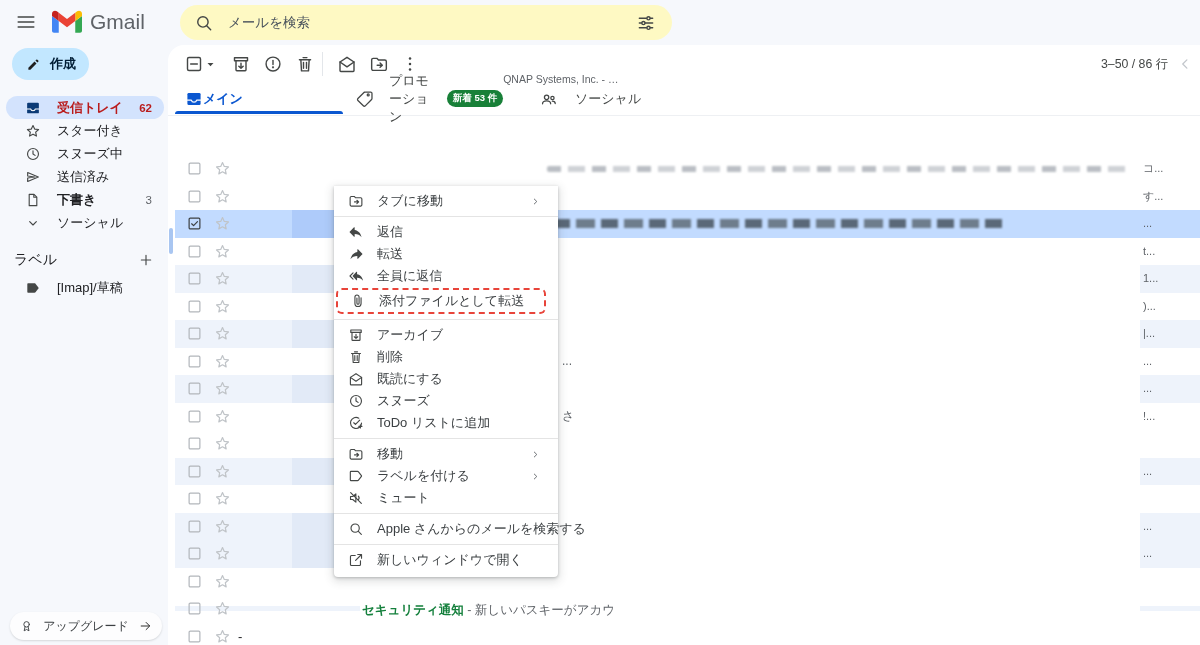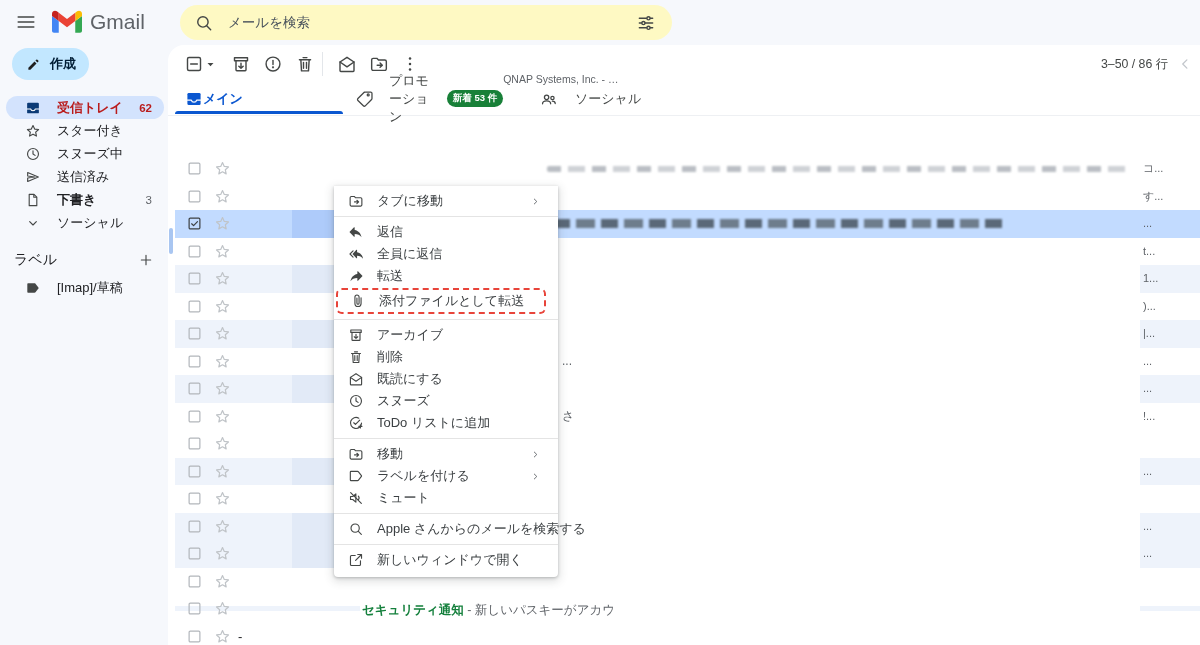--- a/index.html
+++ b/index.html
@@ -227,20 +227,34 @@
       <div class="nav-item">
     <span class="ic">
           <svg viewBox="0 0 24 24" fill="none" stroke="currentColor" stroke-width="1.7" stroke-linecap="round" stroke-linejoin="round">
             <path fill="currentColor" stroke="none" d="M4.5 5h9.8c.55 0 1.07.25 1.41.69l4.4 5.7a1 1 0 010 1.22l-4.4 5.7a1.8 1.8 0 01-1.41.69H4.5a1 1 0 01-1-1V6a1 1 0 011-1z"></path>
           </svg>
         </span>
     <span class="nav-label">[Imap]/草稿</span>
 
   </div>
     </div>
+  <button class="upgrade">
+    <span class="med ic">
+        <svg viewBox="0 0 24 24" fill="none" stroke="currentColor" stroke-width="1.7" stroke-linecap="round" stroke-linejoin="round">
+          <circle cx="12" cy="9" r="5"></circle>
+          <path d="M9.3 13.2l-1.7 7.6 4.4-2.5 4.4 2.5-1.7-7.6"></path>
+        </svg>
+      </span>
+    <span class="upgrade-label">アップグレード</span>
+    <span class="arr ic">
+        <svg viewBox="0 0 24 24" fill="none" stroke="currentColor" stroke-width="1.7" stroke-linecap="round" stroke-linejoin="round">
+          <path d="M4 12h15M13 5.5L19.5 12 13 18.5"></path>
+        </svg>
+      </span>
+  </button>
 </div>
 
 <div class="card"></div>
 
 <button class="tb-btn ic" style="left:184px">
     <svg viewBox="0 0 24 24" fill="none" stroke="currentColor" stroke-width="1.7" stroke-linecap="round" stroke-linejoin="round">
       <rect x="4.2" y="4.2" width="15.6" height="15.6" rx="1.8"></rect>
       <path d="M8 12h8"></path>
     </svg>
   </button>
@@ -622,33 +636,33 @@
     <span class="ic">
           <svg viewBox="0 0 24 24" fill="none" stroke="currentColor" stroke-width="1.7" stroke-linecap="round" stroke-linejoin="round">
             <path fill="currentColor" stroke="none" d="M10 9V5.3a.6.6 0 00-1-.45L2.5 11.5a.7.7 0 000 1l6.5 6.6a.6.6 0 001-.45V14.9c4.6 0 7.9 1.6 10.3 5-1-5.2-4.3-10-10.3-10.9z"></path>
           </svg>
         </span>
     <span class="menu-item-label">返信</span>
   </div>
       <div class="menu-item">
     <span class="ic">
           <svg viewBox="0 0 24 24" fill="none" stroke="currentColor" stroke-width="1.7" stroke-linecap="round" stroke-linejoin="round">
+            <path fill="currentColor" stroke="none" d="M14 9V5.3a.6.6 0 011-.45l6.5 6.65a.7.7 0 010 1L15 19.1a.6.6 0 01-1-.45V14.9c-4.6 0-7.9 1.6-10.3 5 1-5.2 4.3-10 10.3-10.9z"></path>
+          </svg>
+        </span>
+    <span class="menu-item-label">転送</span>
+  </div>
+      <div class="menu-item">
+    <span class="ic">
+          <svg viewBox="0 0 24 24" fill="none" stroke="currentColor" stroke-width="1.7" stroke-linecap="round" stroke-linejoin="round">
             <path d="M7.6 7.4L3 12l4.6 4.6"></path>
             <path fill="currentColor" stroke="none" d="M13.6 9.4V6.1a.6.6 0 00-1-.44L7.1 11.5a.7.7 0 000 1l5.5 5.8a.6.6 0 001-.44v-3.3c4 0 6.9 1.4 9 4.4-.9-4.6-3.7-8.9-9-9.6z"></path>
           </svg>
         </span>
     <span class="menu-item-label">全員に返信</span>
-  </div>
-      <div class="menu-item">
-    <span class="ic">
-          <svg viewBox="0 0 24 24" fill="none" stroke="currentColor" stroke-width="1.7" stroke-linecap="round" stroke-linejoin="round">
-            <path fill="currentColor" stroke="none" d="M14 9V5.3a.6.6 0 011-.45l6.5 6.65a.7.7 0 010 1L15 19.1a.6.6 0 01-1-.45V14.9c-4.6 0-7.9 1.6-10.3 5 1-5.2 4.3-10 10.3-10.9z"></path>
-          </svg>
-        </span>
-    <span class="menu-item-label">転送</span>
   </div>
       <div class="hl-wrap">
         <div class="menu-item">
     <span class="ic">
             <svg viewBox="0 0 24 24" fill="none" stroke="currentColor" stroke-width="1.7" stroke-linecap="round" stroke-linejoin="round">
               <path d="M16.6 7.1v8.6a4.6 4.6 0 01-9.2 0V6.1a3.1 3.1 0 016.2 0v9.1a1.6 1.6 0 01-3.2 0V7.5"></path>
             </svg>
           </span>
     <span class="menu-item-label">添付ファイルとして転送</span>
   </div>

